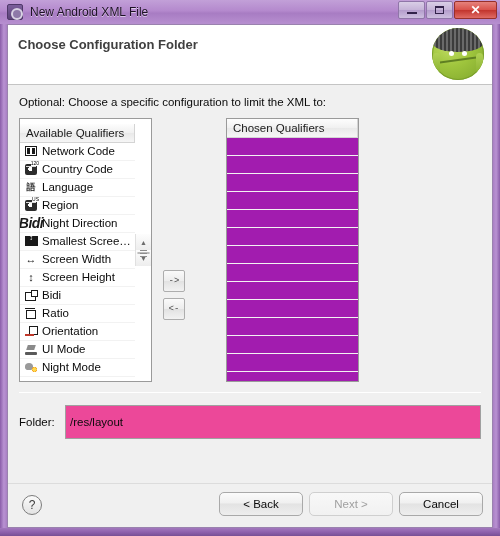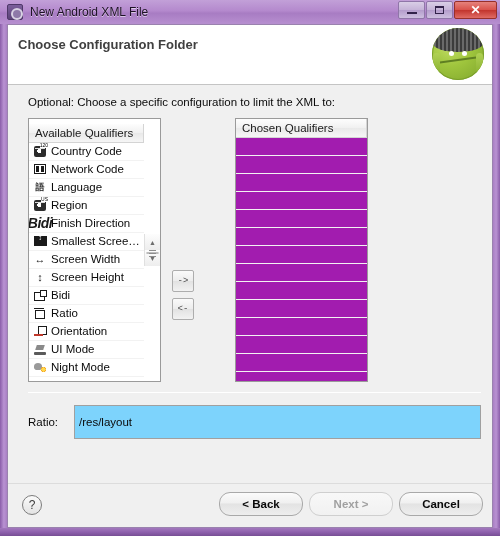--- a/index.html
+++ b/index.html
@@ -121,21 +121,20 @@
   }
   .android-logo .arm.l { left: 2%; }
   .android-logo .arm.r { right: 2%; }
 
   
   .wiz-body {
     position: relative;
     flex: 1 1 auto;
     background: #f0f0f0;
     padding: 0;
-    margin-left: 9px;
   }
   .instruction {
     position: absolute; left: 11px; top: 11px;
     font-size: 11.5px; color: #0a0a0a;
     white-space: nowrap;
   }
 
   
   .avail-box {
     position: absolute; left: 11px; top: 33px;
@@ -252,21 +251,21 @@
   }
 
   
   .folder-row {
     position: absolute; left: 11px; top: 320px; right: 11px;
     display: flex; align-items: center;
   }
   .folder-label { font-size: 11.5px; color: #0a0a0a; width: 46px; flex: 0 0 auto; }
   .folder-input {
     flex: 1 1 auto; height: 19px;
-    border: 1px solid #a0a0a0; background: #7dd3fc;
+    border: 1px solid #a0a0a0; background: #ec4899;
     font-size: 11.5px; color: #0a0a0a;
     padding: 16px 4px; line-height: 17px;
     font-family: "Liberation Sans", sans-serif;
     outline: none;
   }
 
   
   .footer {
     position: absolute; left: 0; right: 0; bottom: 0; height: 44px;
     background: #f0f0f0;
@@ -276,26 +275,25 @@
     position: absolute; left: 14px; top: 11px;
     width: 20px; height: 20px; border-radius: 50%;
     border: 1px solid #7c7c7c;
     background: linear-gradient(to bottom, #fbfbfb, #e3e3e3);
     color: #3c3c3c; font-size: 12px;
     display: flex; align-items: center; justify-content: center;
   }
   .btn-group { position: absolute; right: 9px; top: 8px; display: flex; gap: 6px; }
   .btn {
     width: 84px; height: 24px;
-    border: 1px solid #a9a9a9; border-radius: 11px;
+    border: 1px solid #a9a9a9; border-radius: 5px;
     background: linear-gradient(to bottom, #fbfbfb 0%, #f0f0f0 45%, #e3e3e3 50%, #eeeeee 100%);
     font-size: 11.5px; color: #0a0a0a;
     display: flex; align-items: center; justify-content: center;
     font-family: "Liberation Sans", sans-serif;
-    font-weight: bold;
   }
   .btn.disabled { color: #a0a0a0; border-color: #cfcfcf;
     background: linear-gradient(to bottom, #f8f8f8, #f1f1f1); }
   .btn.default {
     border: 2px solid #3c9ede; border-radius: 3px;
     background: linear-gradient(to bottom, #fcfcfc 0%, #eef2f5 45%, #dfe6ec 50%, #f2f6f9 100%);
     font-weight: bold;
   }
 </style>
 </head>
@@ -343,49 +341,49 @@
 
       <div class="instruction">Optional: Choose a specific configuration to limit the XML to:</div>
 
       <div class="avail-box">
         <div class="avail-inner">
           <div class="col-header">Available Qualifiers</div>
           <div class="list-rows">
 
             <div class="q-row">
               <span class="q-icon">
+                  <span class="ic-card"></span>
+                </span>
+              <span class="q-label">Network Code</span>
+            </div>
+
+            <div class="q-row">
+              <span class="q-icon">
                   <span class="ic-globe"></span>
                   <span class="ic-sup">120</span>
                 </span>
               <span class="q-label">Country Code</span>
             </div>
 
             <div class="q-row">
-              <span class="q-icon">
-                  <span class="ic-card"></span>
-                </span>
-              <span class="q-label">Network Code</span>
-            </div>
-
-            <div class="q-row">
               <span class="q-icon ic-cjk">語</span>
               <span class="q-label">Language</span>
             </div>
 
             <div class="q-row">
               <span class="q-icon">
                   <span class="ic-globe"></span>
                   <span class="ic-sup">US</span>
                 </span>
               <span class="q-label">Region</span>
             </div>
 
             <div class="q-row">
               <span class="q-icon ic-bidi">Bidi</span>
-              <span class="q-label">Finish Direction</span>
+              <span class="q-label">Night Direction</span>
             </div>
 
             <div class="q-row">
               <span class="q-icon">
                   <span class="ic-screen"></span>
                 </span>
               <span class="q-label">Smallest Screen...</span>
             </div>
 
             <div class="q-row">
@@ -468,21 +466,21 @@
             <div class="empty-row"></div>
             <div class="empty-row"></div>
             <div class="empty-row"></div>
             <div class="empty-row"></div>
           </div>
       </div>
 
       <div class="hsep"></div>
 
       <div class="folder-row">
-        <span class="folder-label">Ratio:</span>
+        <span class="folder-label">Folder:</span>
         <input class="folder-input" type="text" value="/res/layout" style="">
       </div>
 
     </div>
 
     <div class="footer">
       <div class="help-btn">?</div>
       <div class="btn-group">
         <div class="btn">&lt; Back</div>
         <div class="btn disabled">Next &gt;</div>

